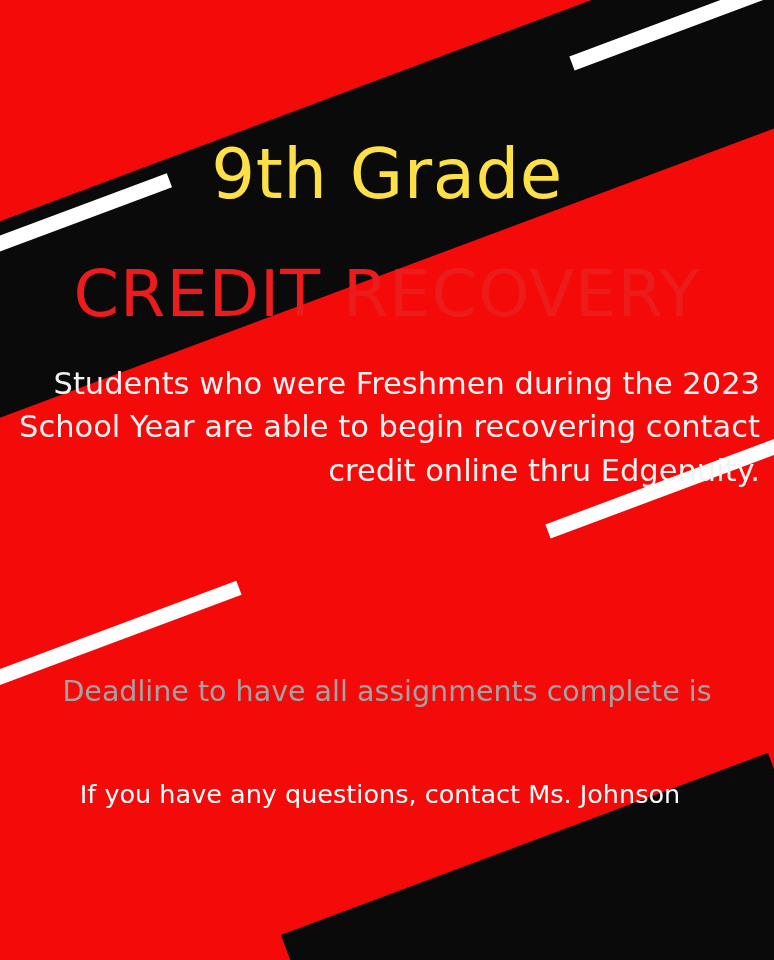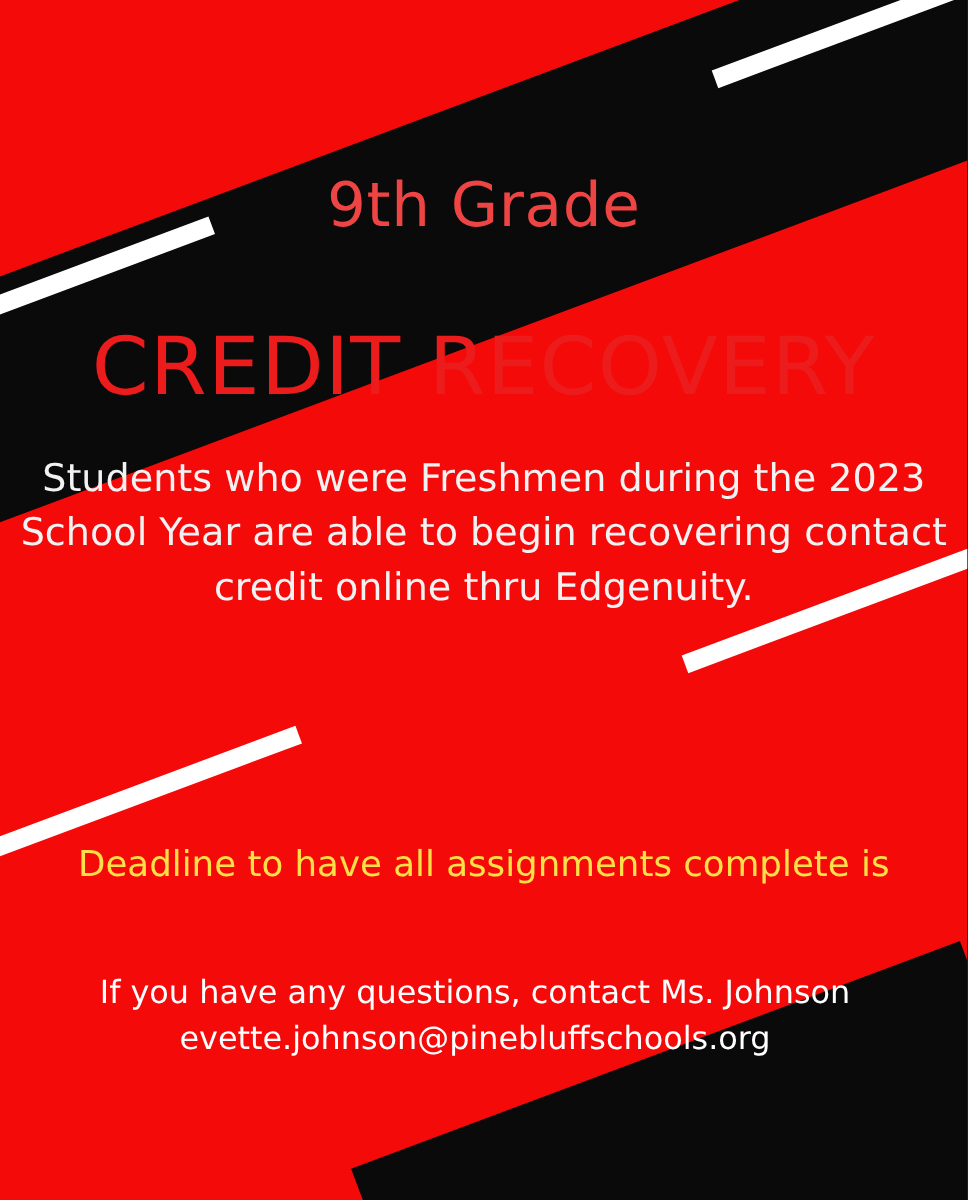--- a/index.html
+++ b/index.html
@@ -47,22 +47,22 @@
   .stripe-ul{width:215px;left:-32px;top:248px;transform:rotate(-20.5deg);}
   .stripe-mr{width:265px;left:548px;top:524px;transform:rotate(-20.5deg);}
   .stripe-ll{width:285px;left:-28px;top:680px;transform:rotate(-20.5deg);}
 
   
   .content{position:absolute;inset:0;z-index:5;}
 
   .title-grade{
     position:absolute;top:140px;left:0;right:0;
     text-align:center;
-    color:#ef4444;
-    font-size:49px;
+    color:#fde047;
+    font-size:69px;
     font-weight:400;
     letter-spacing:.5px;
     line-height:1;
   }
 
   .title-recovery{
     position:absolute;top:262px;left:0;right:0;
     text-align:center;
     color:var(--red-text);
     font-size:64px;
@@ -73,26 +73,26 @@
   }
 
   .body-copy{
     position:absolute;top:362px;left:14px;right:14px;
     text-align:center;
     color:#f2f2f2;
     font-size:30.5px;
     line-height:1.42;
     font-weight:400;
   }
-  .body-copy div{white-space:nowrap;}
+  .body-copy div{white-space:nowrap;text-align:right;}
 
   .deadline{
     position:absolute;top:672px;left:14px;right:14px;
     text-align:center;
-    color:#fde047;
+    color:#a3a3a3;
     font-size:28.5px;
     line-height:1.42;
     font-weight:400;
   }
   .deadline div{white-space:nowrap;}
 
   .contact{
     position:absolute;top:776px;left:14px;right:28px;
     text-align:center;
     color:#ffffff;
@@ -127,17 +127,16 @@
       <div>School Year are able to begin recovering contact</div>
       <div>credit online thru Edgenuity.</div>
     </div>
 
     <div class="deadline">
       <div>Deadline to have all assignments complete is</div>
     </div>
 
     <div class="contact">
       <div>If you have any questions, contact Ms. Johnson</div>
-      <div>evette.johnson@pinebluffschools.org</div>
     </div>
 
   </div>
 </div>
 
 </body></html>

